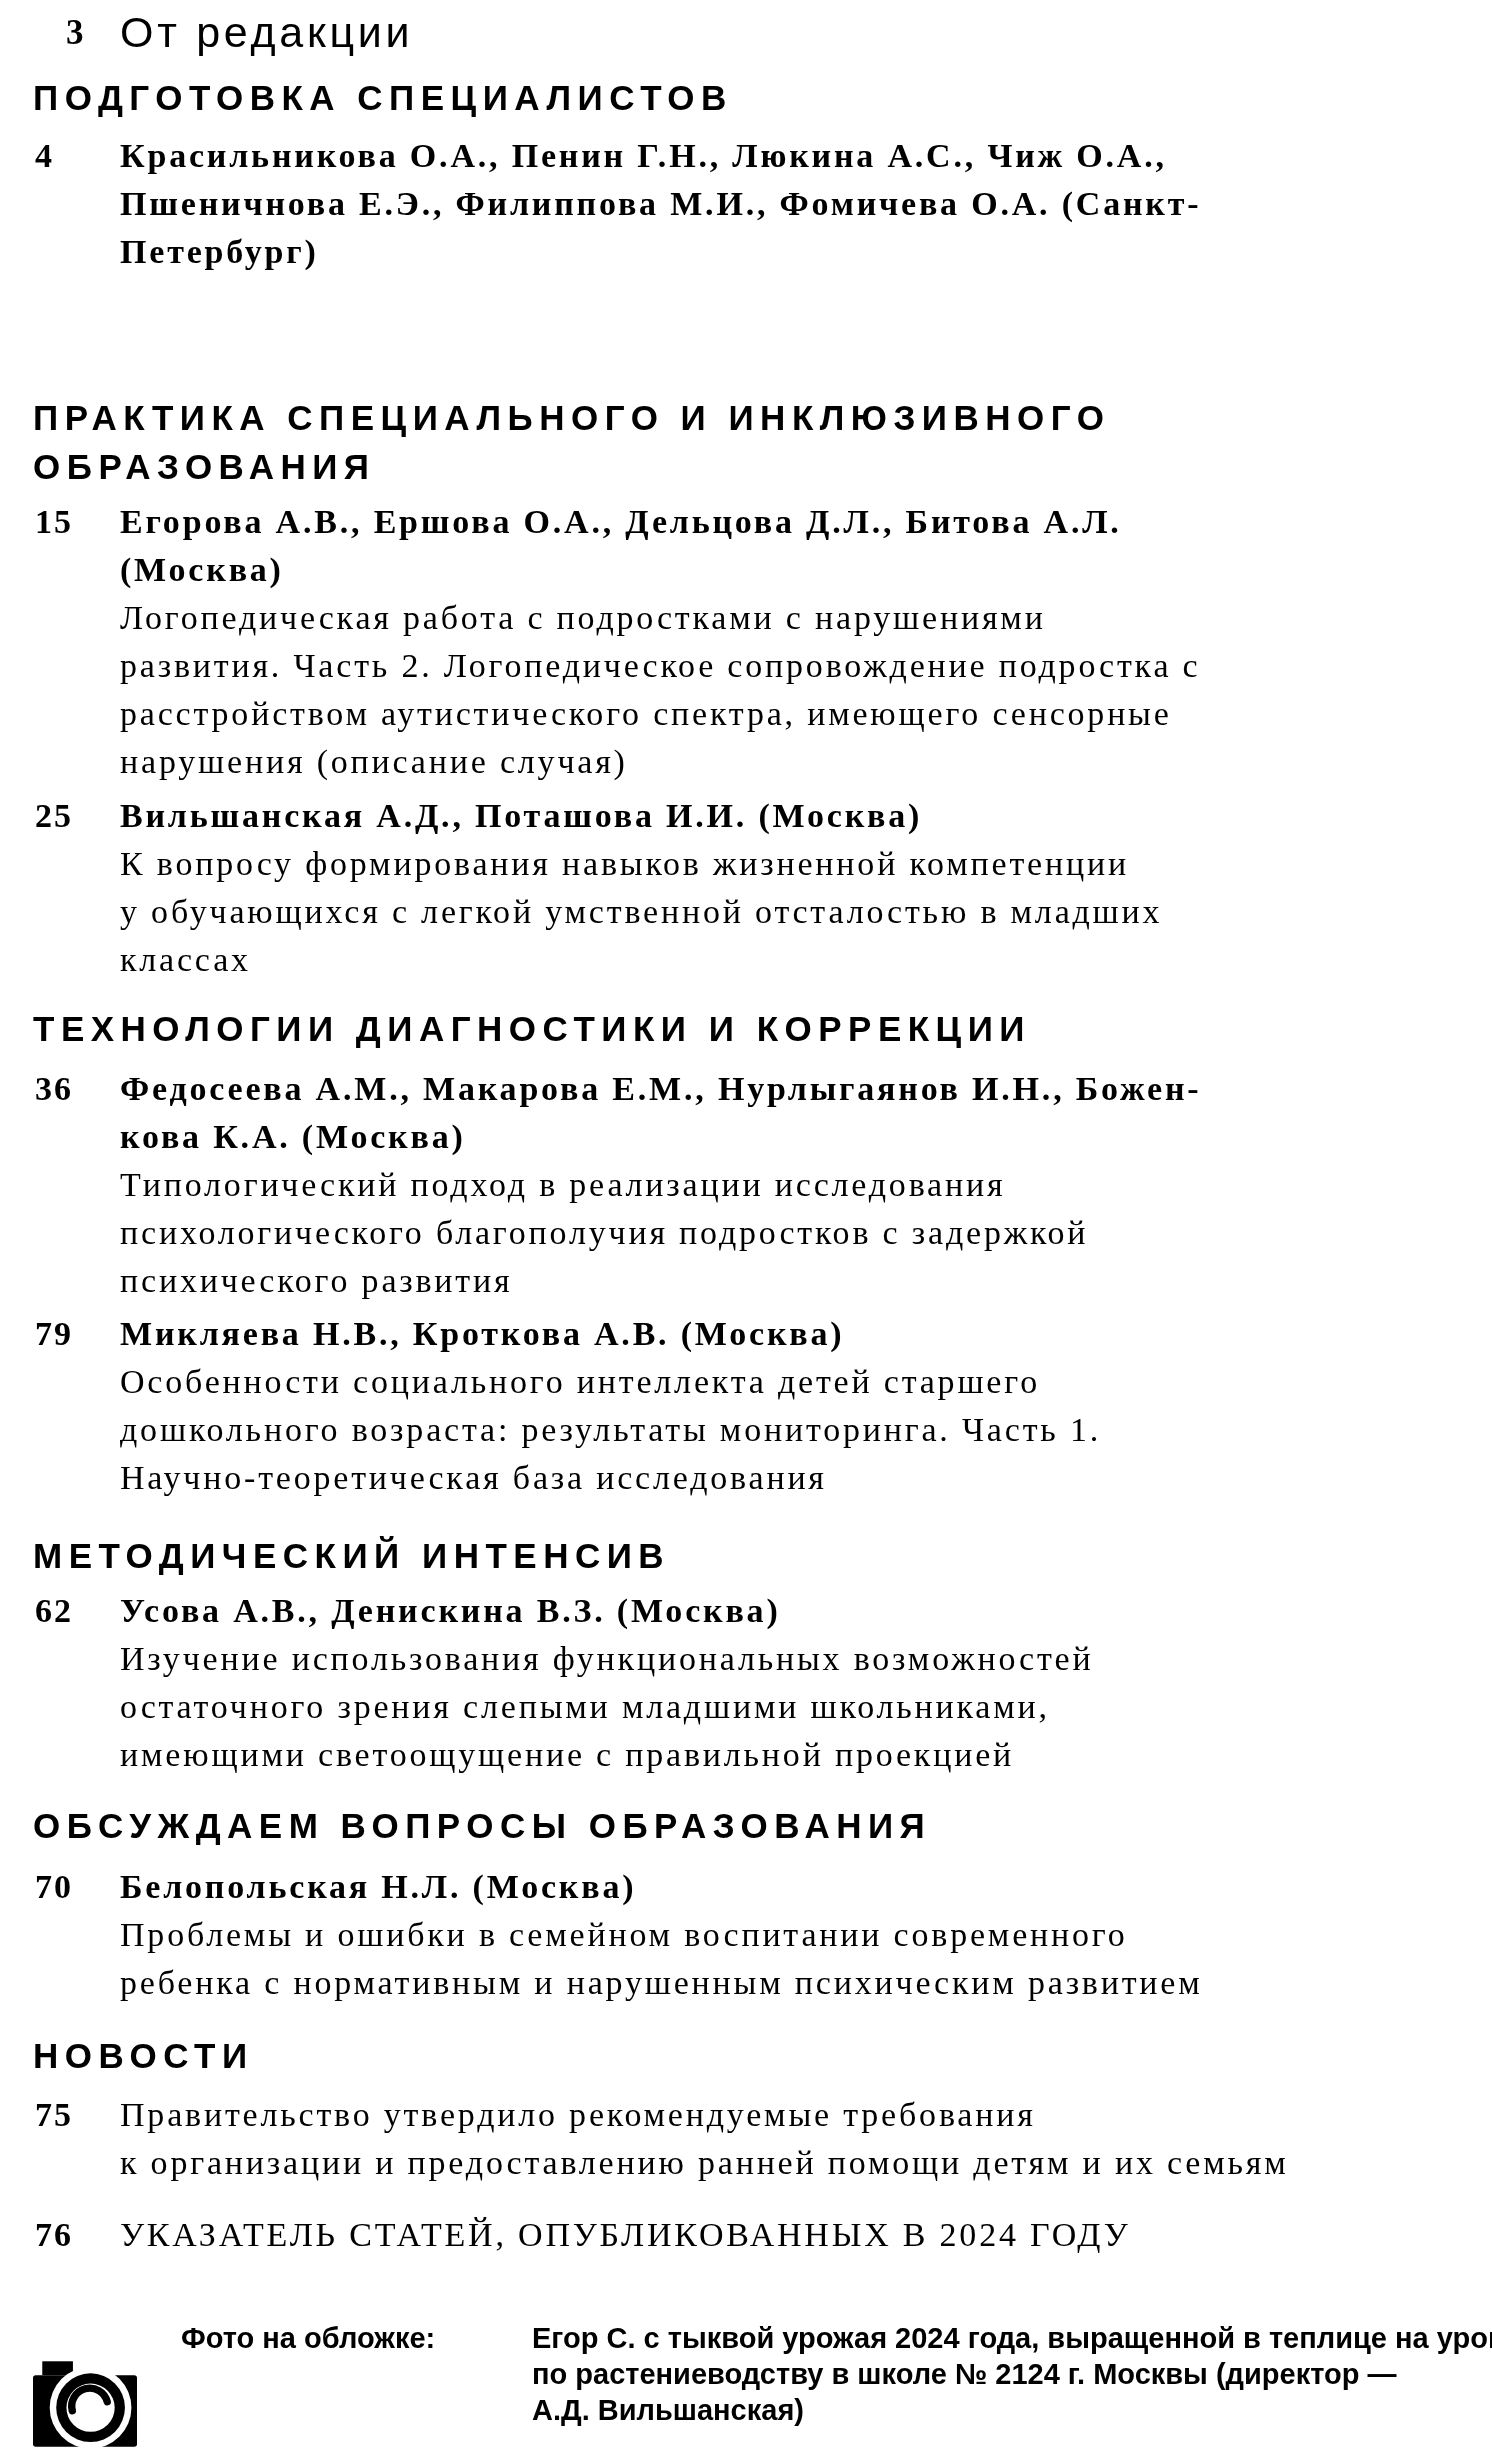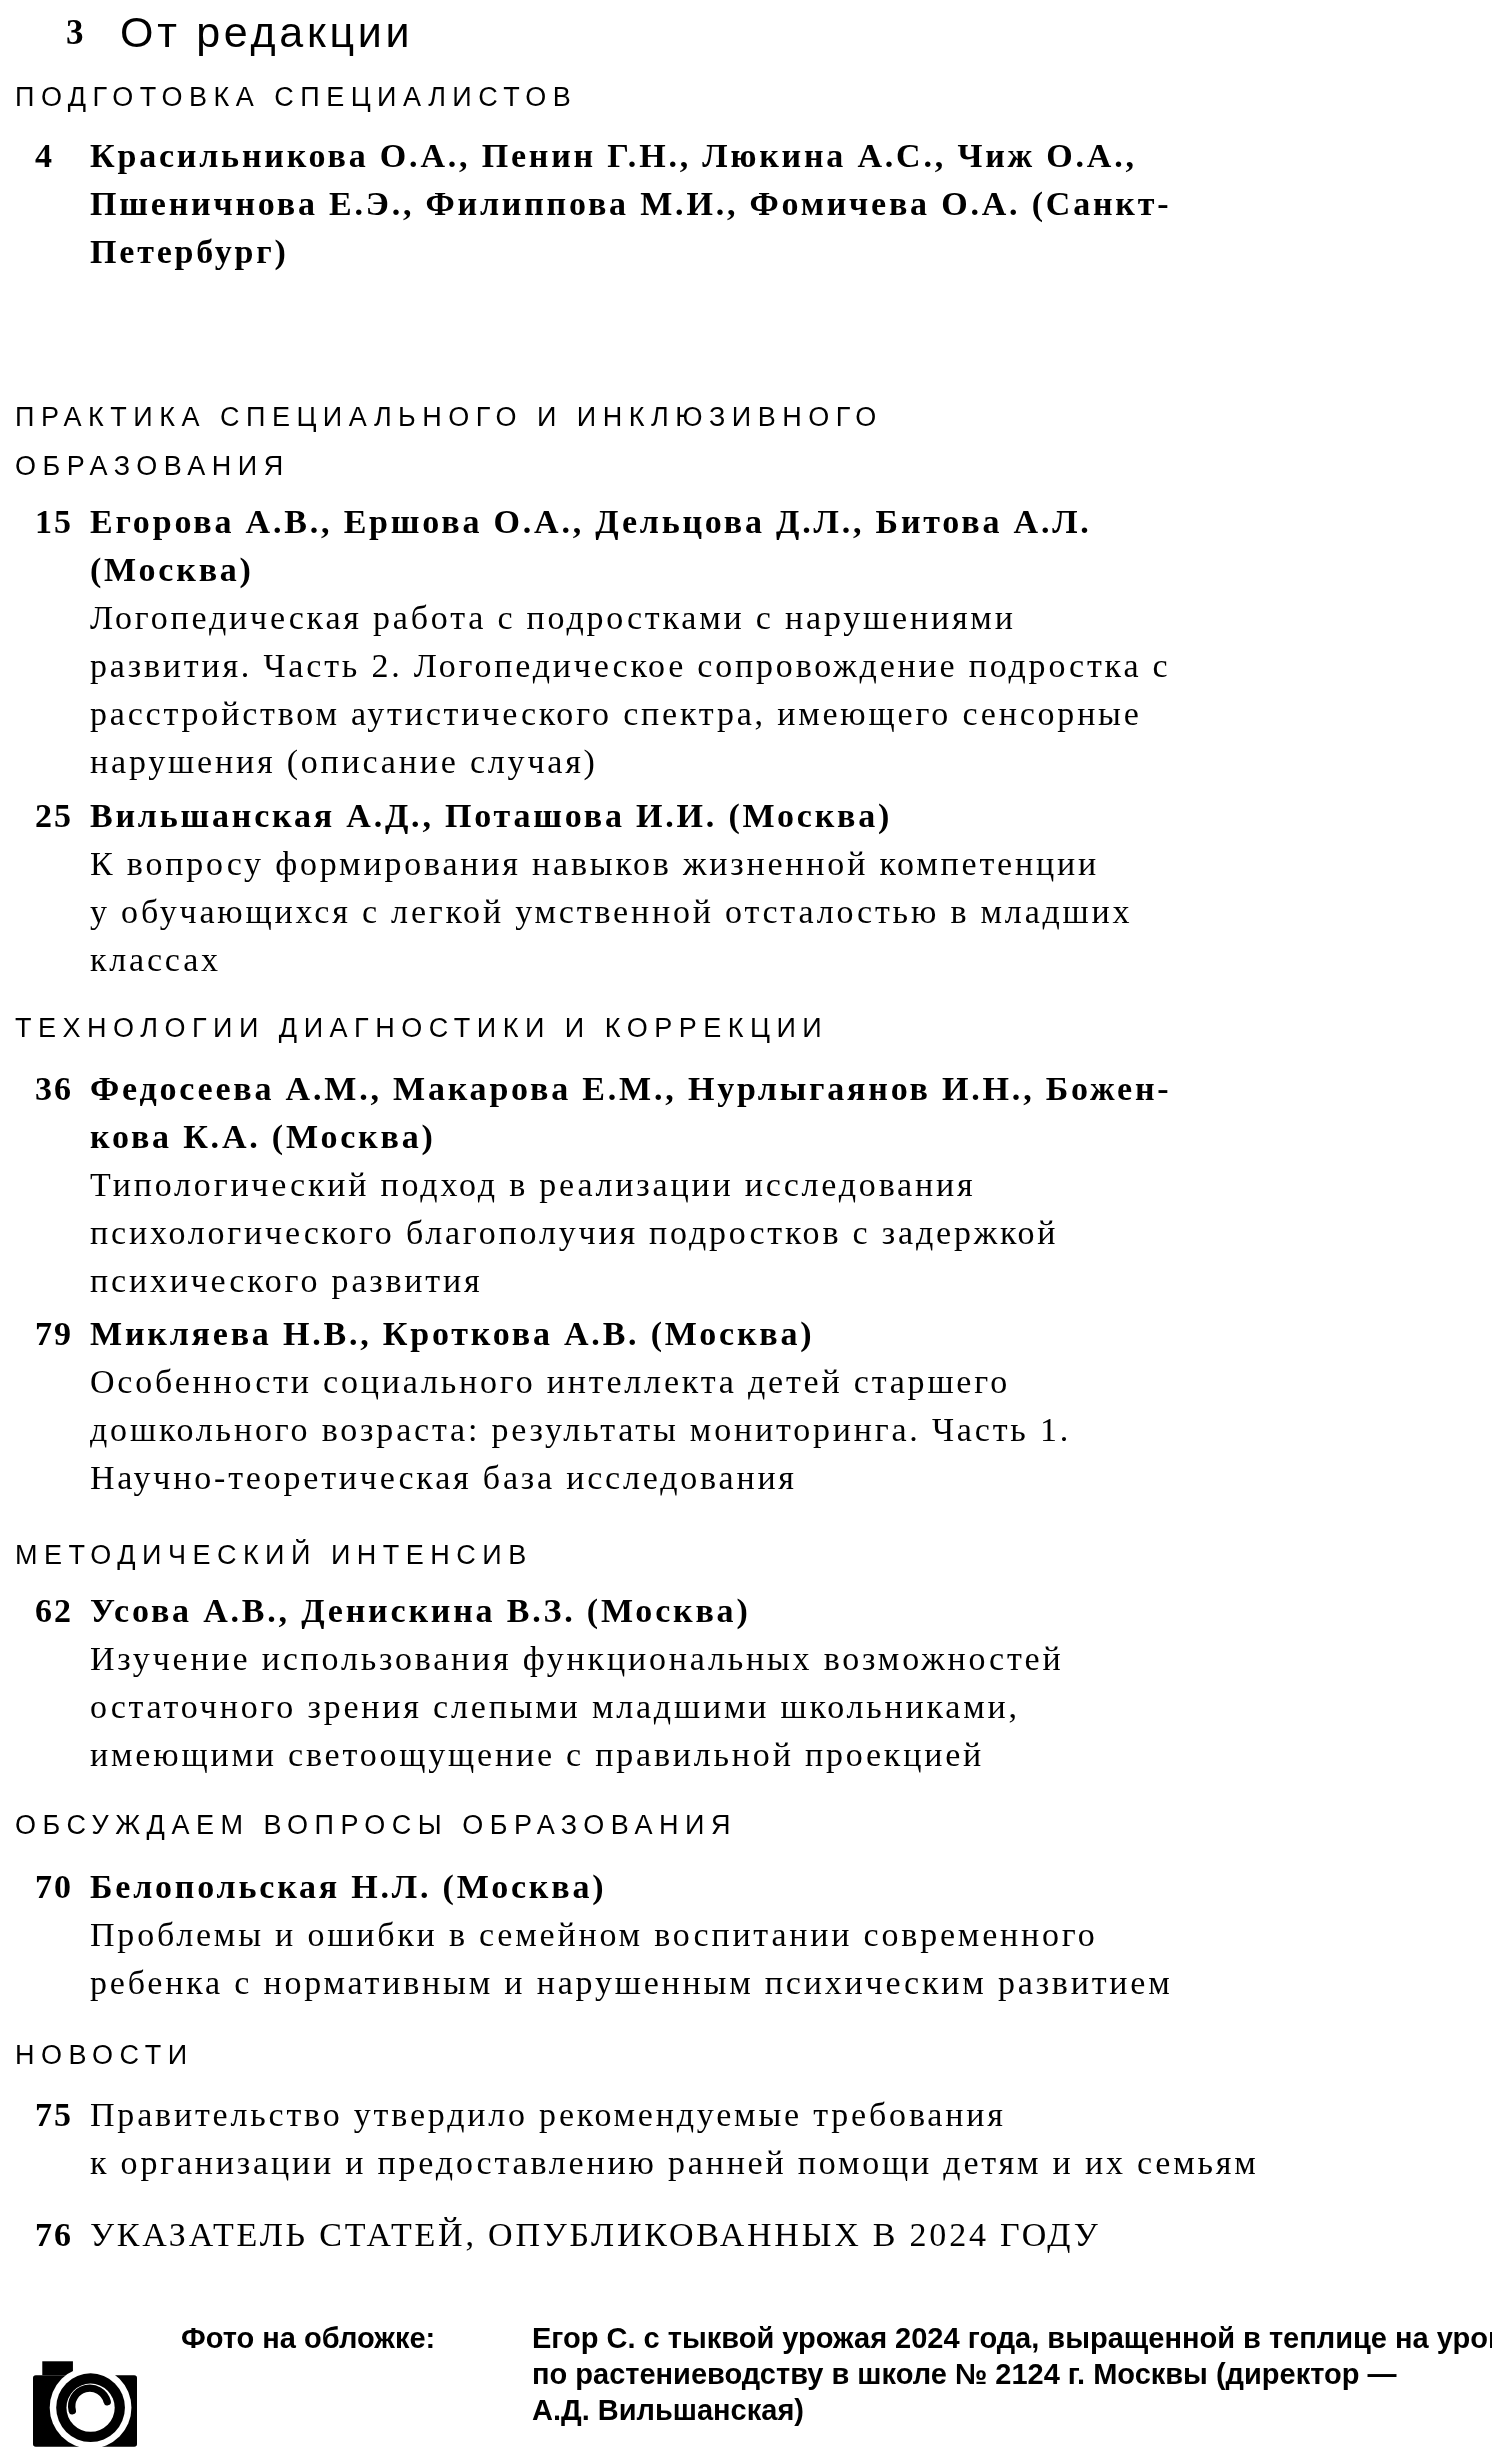--- a/index.html
+++ b/index.html
@@ -17,27 +17,27 @@
     font-weight:bold;font-size:34px;line-height:48px;letter-spacing:1.9px;
   }
   .front .num{left:66px;font-size:35px;line-height:43px;}
   .front-label{
     margin-left:120px;
     font-family:"Liberation Sans","DejaVu Sans",sans-serif;
     font-size:43px;line-height:43px;letter-spacing:3.7px;white-space:nowrap;
   }
   
   .heading{
-    left:15px;right:auto;
+    left:33px;right:auto;
     font-family:"Liberation Sans","DejaVu Sans",sans-serif;
-    font-weight:normal;font-size:27px;line-height:49px;letter-spacing:6.5px;
+    font-weight:bold;font-size:35px;line-height:49px;letter-spacing:6.5px;
     white-space:nowrap;
   }
   
-  .entry-body{margin-left:90px;}
+  .entry-body{margin-left:120px;}
   .line{font-size:34px;line-height:48px;letter-spacing:2.8px;white-space:nowrap;}
   .authors .line{font-weight:bold;}
   
   .footer-caption{
     position:absolute;left:181px;top:2320px;display:flex;
     font-family:"Liberation Sans","DejaVu Sans",sans-serif;
     font-weight:bold;font-size:29px;line-height:36px;gap:47px;
   }
   .caption-label{width:304px;flex:none;white-space:nowrap;}
   .cline{white-space:nowrap;}

